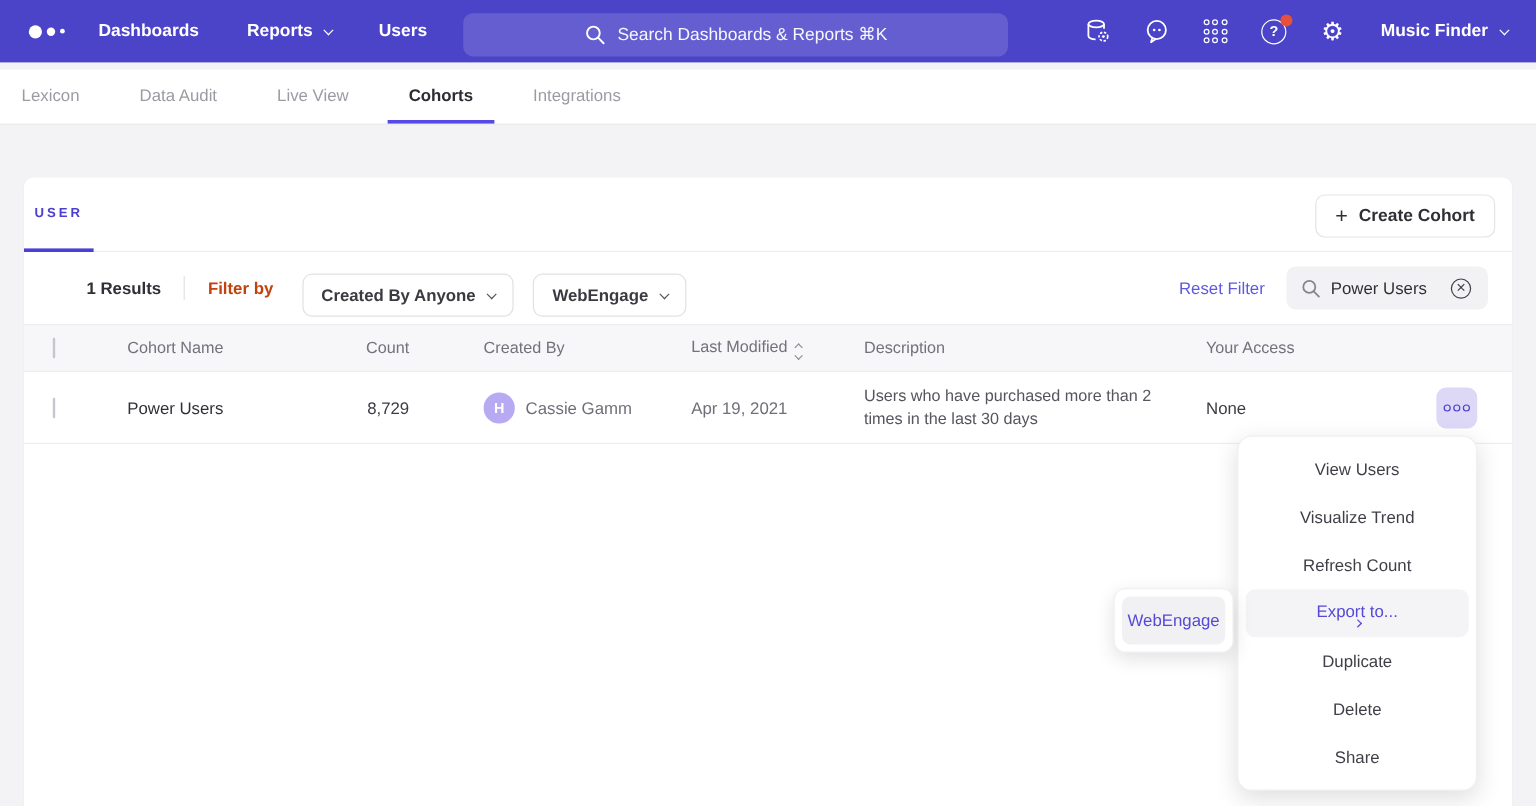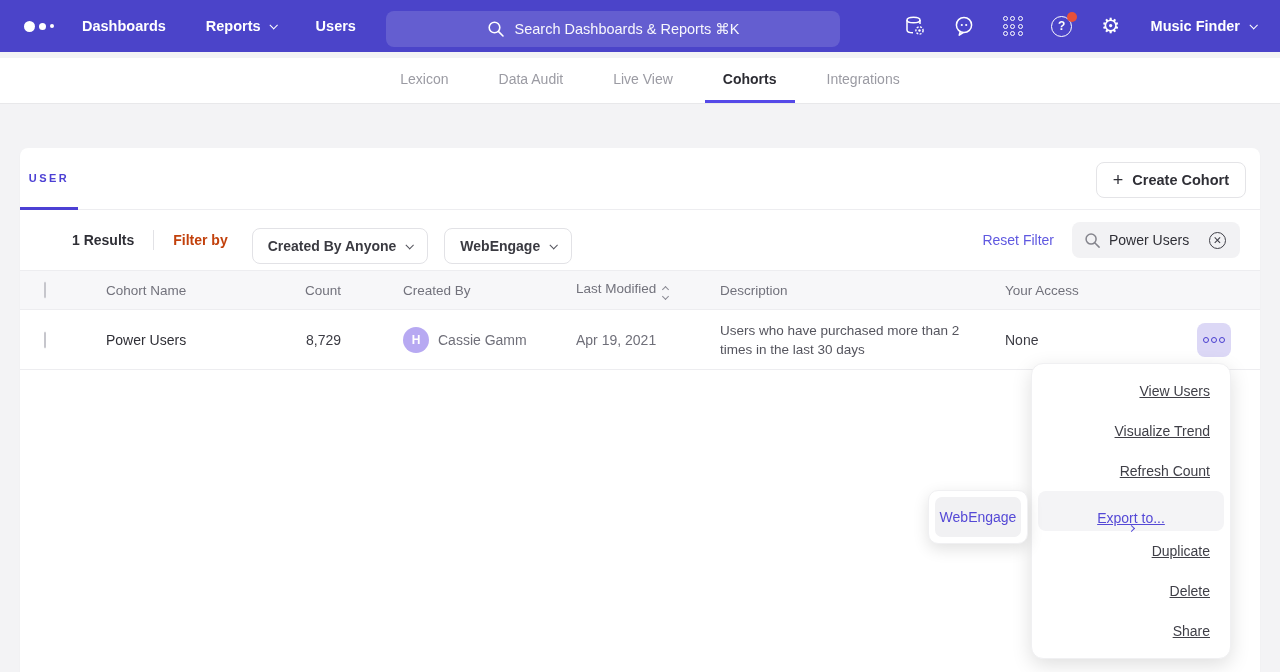--- a/index.html
+++ b/index.html
@@ -30,21 +30,21 @@
   .qmark { width:21px; height:21px; border:1.6px solid #fff; border-radius:50%; display:flex;
            align-items:center; justify-content:center; font-size:12px; font-weight:700; color:#fff; }
   .reddot { position:absolute; top:-2px; right:-3px; width:10px; height:10px; border-radius:50%; background:#e8503a; }
   .dotgrid { display:grid; grid-template-columns:repeat(3,5px); grid-template-rows:repeat(3,5px); gap:2.5px; }
   .dotgrid i { width:5px; height:5px; border:1.3px solid #fff; border-radius:50%; display:block; }
   .gear-glyph { font-size:21px; color:#fff; line-height:1; font-family:"DejaVu Sans",sans-serif; }
   .account { display:flex; align-items:center; gap:10px; margin-left:3px; font-size:14.5px; font-weight:700; cursor:pointer; }
 
   
   .tabbar { position:absolute; top:58px; left:0; width:1280px; height:46px; background:#fff;
-            border-bottom:1px solid #e8e8ea; display:flex; justify-content:center; gap:14px;padding-left:20px; }
+            border-bottom:1px solid #e8e8ea; display:flex; justify-content:flex-start; gap:14px; }
   .tab { padding:0 18px; display:flex; align-items:center; font-size:14px; font-weight:500; color:#9b9ba3;
          border-bottom:3px solid transparent; cursor:pointer; }
   .tab.active { color:#2c2c33; font-weight:600; border-bottom-color:#5549e8; }
 
   
   .card { position:absolute; left:20px; top:148px; width:1240px; height:524px; background:#fff;
           border-radius:8px 8px 0 0; box-shadow:0 1px 2px rgba(0,0,0,0.04); }
   .card-head { position:relative; height:62px; border-bottom:1px solid #ededf0; }
   .user-tab { position:absolute; left:0; top:0; height:62px; width:58px; display:flex; align-items:center;
               justify-content:center; font-size:11px; font-weight:700; letter-spacing:2.5px; color:#4c40d4;
@@ -93,22 +93,22 @@
   .s-up { transform:rotate(-135deg); } .s-dn { transform:rotate(45deg); }
 
   .more-btn { position:absolute; right:29px; top:13px; width:34px; height:34px; border-radius:8px;
               background:#dcd8f6; border:none; display:flex; align-items:center; justify-content:center;
               gap:2px; cursor:pointer; }
   .more-btn i { width:6px; height:6px; border:1.7px solid #4a3fd0; border-radius:50%; display:block; }
 
   
   .ctx-menu { position:absolute; left:1031px; top:363px; width:200px; background:#fff; border-radius:12px;
               border:1px solid #f0f0f2; box-shadow:0 6px 20px rgba(0,0,0,0.13); padding:7px 6px; z-index:20; }
-  .ctx-item { height:40px; display:flex; align-items:center; justify-content:flex-end; padding:0 14px;
-              font-size:14px; color:#3f3f47; border-radius:8px; cursor:pointer;text-decoration:underline; }
+  .ctx-item { height:40px; display:flex; align-items:center; justify-content:center; padding:0 14px;
+              font-size:14px; color:#3f3f47; border-radius:8px; cursor:pointer; }
   .ctx-item.active { background:#f4f4f6; color:#5549d6;flex-direction:column; }
   .ctx-item .chev-right { width:5px; height:5px; border-width:1.8px; color:#5549d6; }
 
   
   .submenu { position:absolute; left:928px; top:490px; width:100px; background:#fff; border-radius:10px;
              box-shadow:0 5px 16px rgba(0,0,0,0.12); border:1px solid #f0f0f2; padding:6px; z-index:21; }
   .submenu-item { height:40px; background:#f1f1f3; border-radius:7px; display:flex; align-items:center;
                   justify-content:center; font-size:14px; color:#5549d6; cursor:pointer; }
 
   svg { display:block; }

